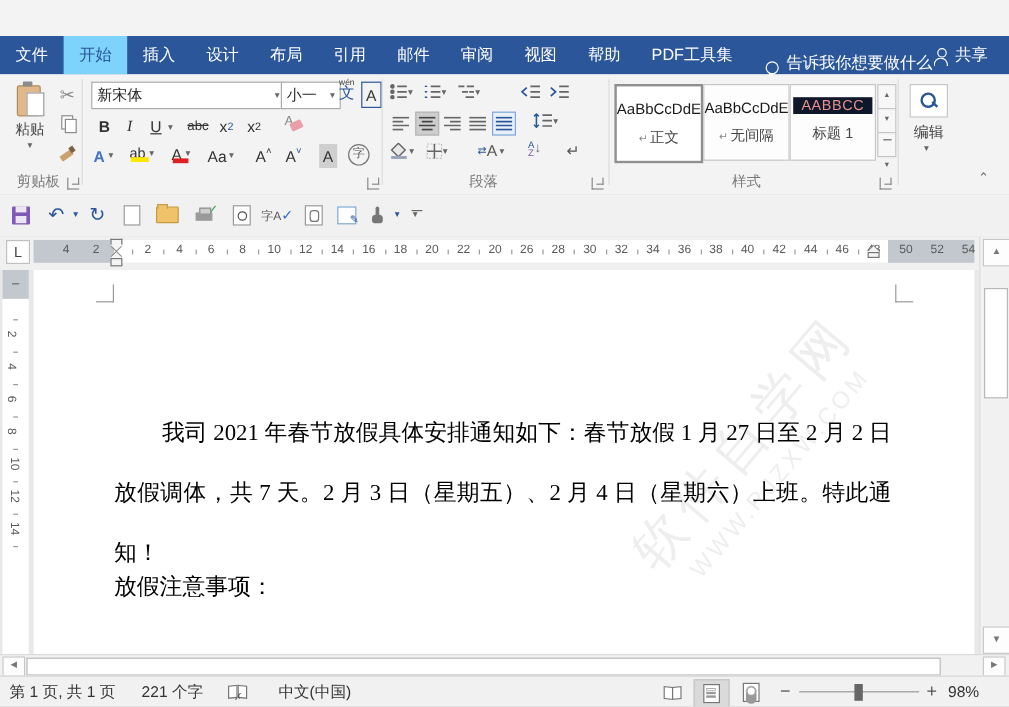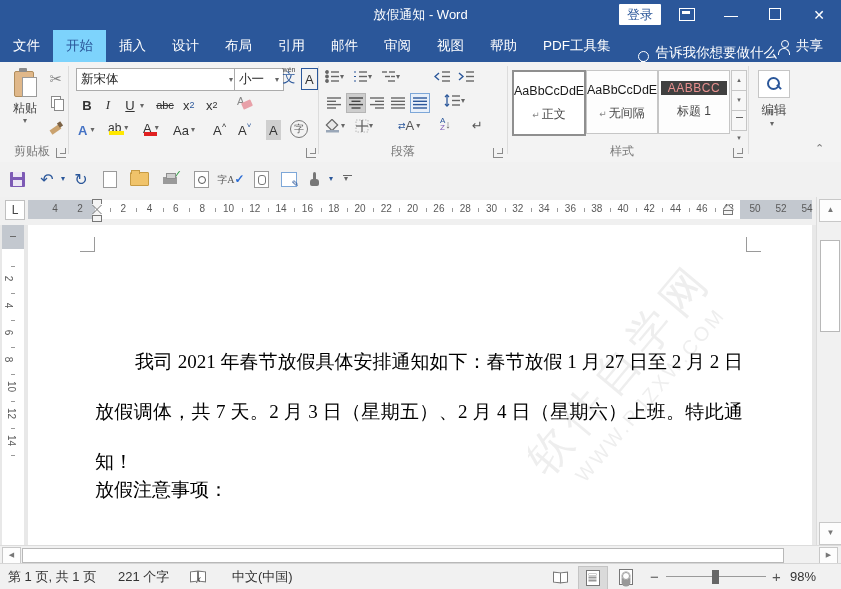--- a/index.html
+++ b/index.html
@@ -75,21 +75,21 @@
 
   
   .licon{display:block;}
   .selbg{background:#cdcdcd;border:1px solid #b5b5b5;}
   .bluebox{border:1px solid #7da7d8;background:#e8f0fa;}
 
   
   .stylecard{position:absolute;top:8px;width:70px;height:62px;background:#fdfdfd;border:1px solid #c6c6c6;text-align:center;cursor:default;}
   .stylecard.sel{border:2px solid #8f8f8f;background:#fff;}
   .stylecard .prev{display:block;margin-top:12px;font-size:12.5px;color:#1a1a1a;white-space:nowrap;overflow:hidden;}
-  .stylecard .prev.h1{background:#404040;color:#e8908f;margin:10px 2px 0;font-size:12px;letter-spacing:.5px;}
+  .stylecard .prev.h1{background:#0f172a;color:#e8908f;margin:10px 2px 0;font-size:12px;letter-spacing:.5px;}
   .stylecard .sname{display:block;margin-top:8px;font-size:12px;color:#444;white-space:nowrap;}
   .stylecard .sname .pmark:before{content:"\21b5";font-size:9px;color:#888;margin-right:2px;}
   .gal-btn{position:absolute;left:0;width:14px;height:19px;border:1px solid #c6c6c6;background:#f7f7f7;text-align:center;font-size:7px;color:#666;line-height:18px;}
   .morebar{display:inline-block;width:7px;border-top:1.5px solid #666;position:relative;top:-4px;}
 
   .magnify{position:relative;width:16px;height:16px;}
   .magnify:before{content:"";position:absolute;left:1px;top:1px;width:9px;height:9px;border:2px solid #2b579a;border-radius:50%;}
   .magnify:after{content:"";position:absolute;left:10px;top:10px;width:6px;height:2px;background:#2b579a;transform:rotate(45deg);}
 
   
@@ -100,21 +100,21 @@
   .save-icon:after{content:"";position:absolute;left:3px;top:8px;width:9px;height:6px;background:#fff;opacity:.85;}
   .page-icon{width:12px;height:15px;background:#fff;border:1px solid #9a9a9a;position:relative;}
   .folder-icon{width:17px;height:12px;background:#f0c36a;border:1px solid #c79b43;border-radius:1px;position:relative;}
   .folder-icon:before{content:"";position:absolute;left:0;top:-3px;width:7px;height:3px;background:#f0c36a;border:1px solid #c79b43;border-bottom:none;}
   .printer-icon{position:relative;width:18px;height:15px;}
   .printer-icon:before{content:"";position:absolute;left:2px;top:5px;width:14px;height:7px;background:#9a9a9a;}
   .printer-icon:after{content:"";position:absolute;left:5px;top:1px;width:8px;height:4px;background:#cfcfcf;border:1px solid #8e8e8e;}
   .gcheck{position:absolute;right:-3px;top:-4px;color:#2e9e44;font-size:11px;font-weight:bold;}
   .preview-icon{position:relative;width:13px;height:15px;background:#fff;border:1px solid #9a9a9a;}
   .preview-icon:after{content:"";position:absolute;left:3px;top:4px;width:6px;height:6px;border:1.5px solid #555;border-radius:50%;}
-  .spell-icon{position:relative;font-size:10px;color:#555;font-family:Liberation Serif, serif;}
+  .spell-icon{position:relative;font-size:10px;color:#555;}
   .spell-icon .chk{color:#2b6cd4;font-weight:bold;font-size:12px;}
   .attach-icon{position:relative;width:13px;height:15px;background:#fff;border:1px solid #9a9a9a;}
   .attach-icon:after{content:"";position:absolute;left:3px;top:3px;width:6px;height:8px;border:1.5px solid #777;border-radius:3px;}
   .edittbl-icon{position:relative;width:14px;height:13px;background:#fff;border:1px solid #7da7d8;}
   .edittbl-icon:after{content:"\270E";position:absolute;right:-3px;bottom:-3px;font-size:9px;color:#2b579a;}
   .touch-icon{position:relative;width:12px;height:15px;}
   .touch-icon:before{content:"";position:absolute;left:4px;top:0;width:3px;height:10px;background:#777;border-radius:2px;}
   .touch-icon:after{content:"";position:absolute;left:1px;top:7px;width:9px;height:7px;background:#777;border-radius:3px 3px 2px 2px;}
   .qmore{position:relative;width:10px;height:10px;}
   .qmore:before{content:"";position:absolute;left:0;top:1px;width:9px;border-top:1.5px solid #666;}
@@ -179,28 +179,20 @@
   .vb-web:after{content:"";position:absolute;left:2px;top:2px;width:6px;height:6px;border:1px solid #999;border-radius:50%;}
   .zoom-track{position:absolute;top:12px;height:1px;background:#9a9a9a;}
   .zoom-thumb{position:absolute;top:6px;width:7px;height:14px;background:#666;}
   .zoom-sign{position:absolute;top:0;height:26px;line-height:26px;font-size:15px;color:#555;}
 </style>
 </head>
 <body>
 
 <div class="app">
 
-  <div class="titlebar">
-    <div class="tb-title">放假通知 - Word</div>
-    <div class="login-btn">登录</div>
-    <div class="winbtn" style="right:132px;"><span class="ribbonopts-box"></span></div>
-    <div class="winbtn" style="right:88px;">—</div>
-    <div class="winbtn" style="right:44px;"><span class="max-box"></span></div>
-    <div class="winbtn" style="right:0;">✕</div>
-  </div>
 
   <div class="tabrow">
     <div class="tablist">
         <div class="tab">文件</div>
         <div class="tab active">开始</div>
         <div class="tab">插入</div>
         <div class="tab">设计</div>
         <div class="tab">布局</div>
         <div class="tab">引用</div>
         <div class="tab">邮件</div>

